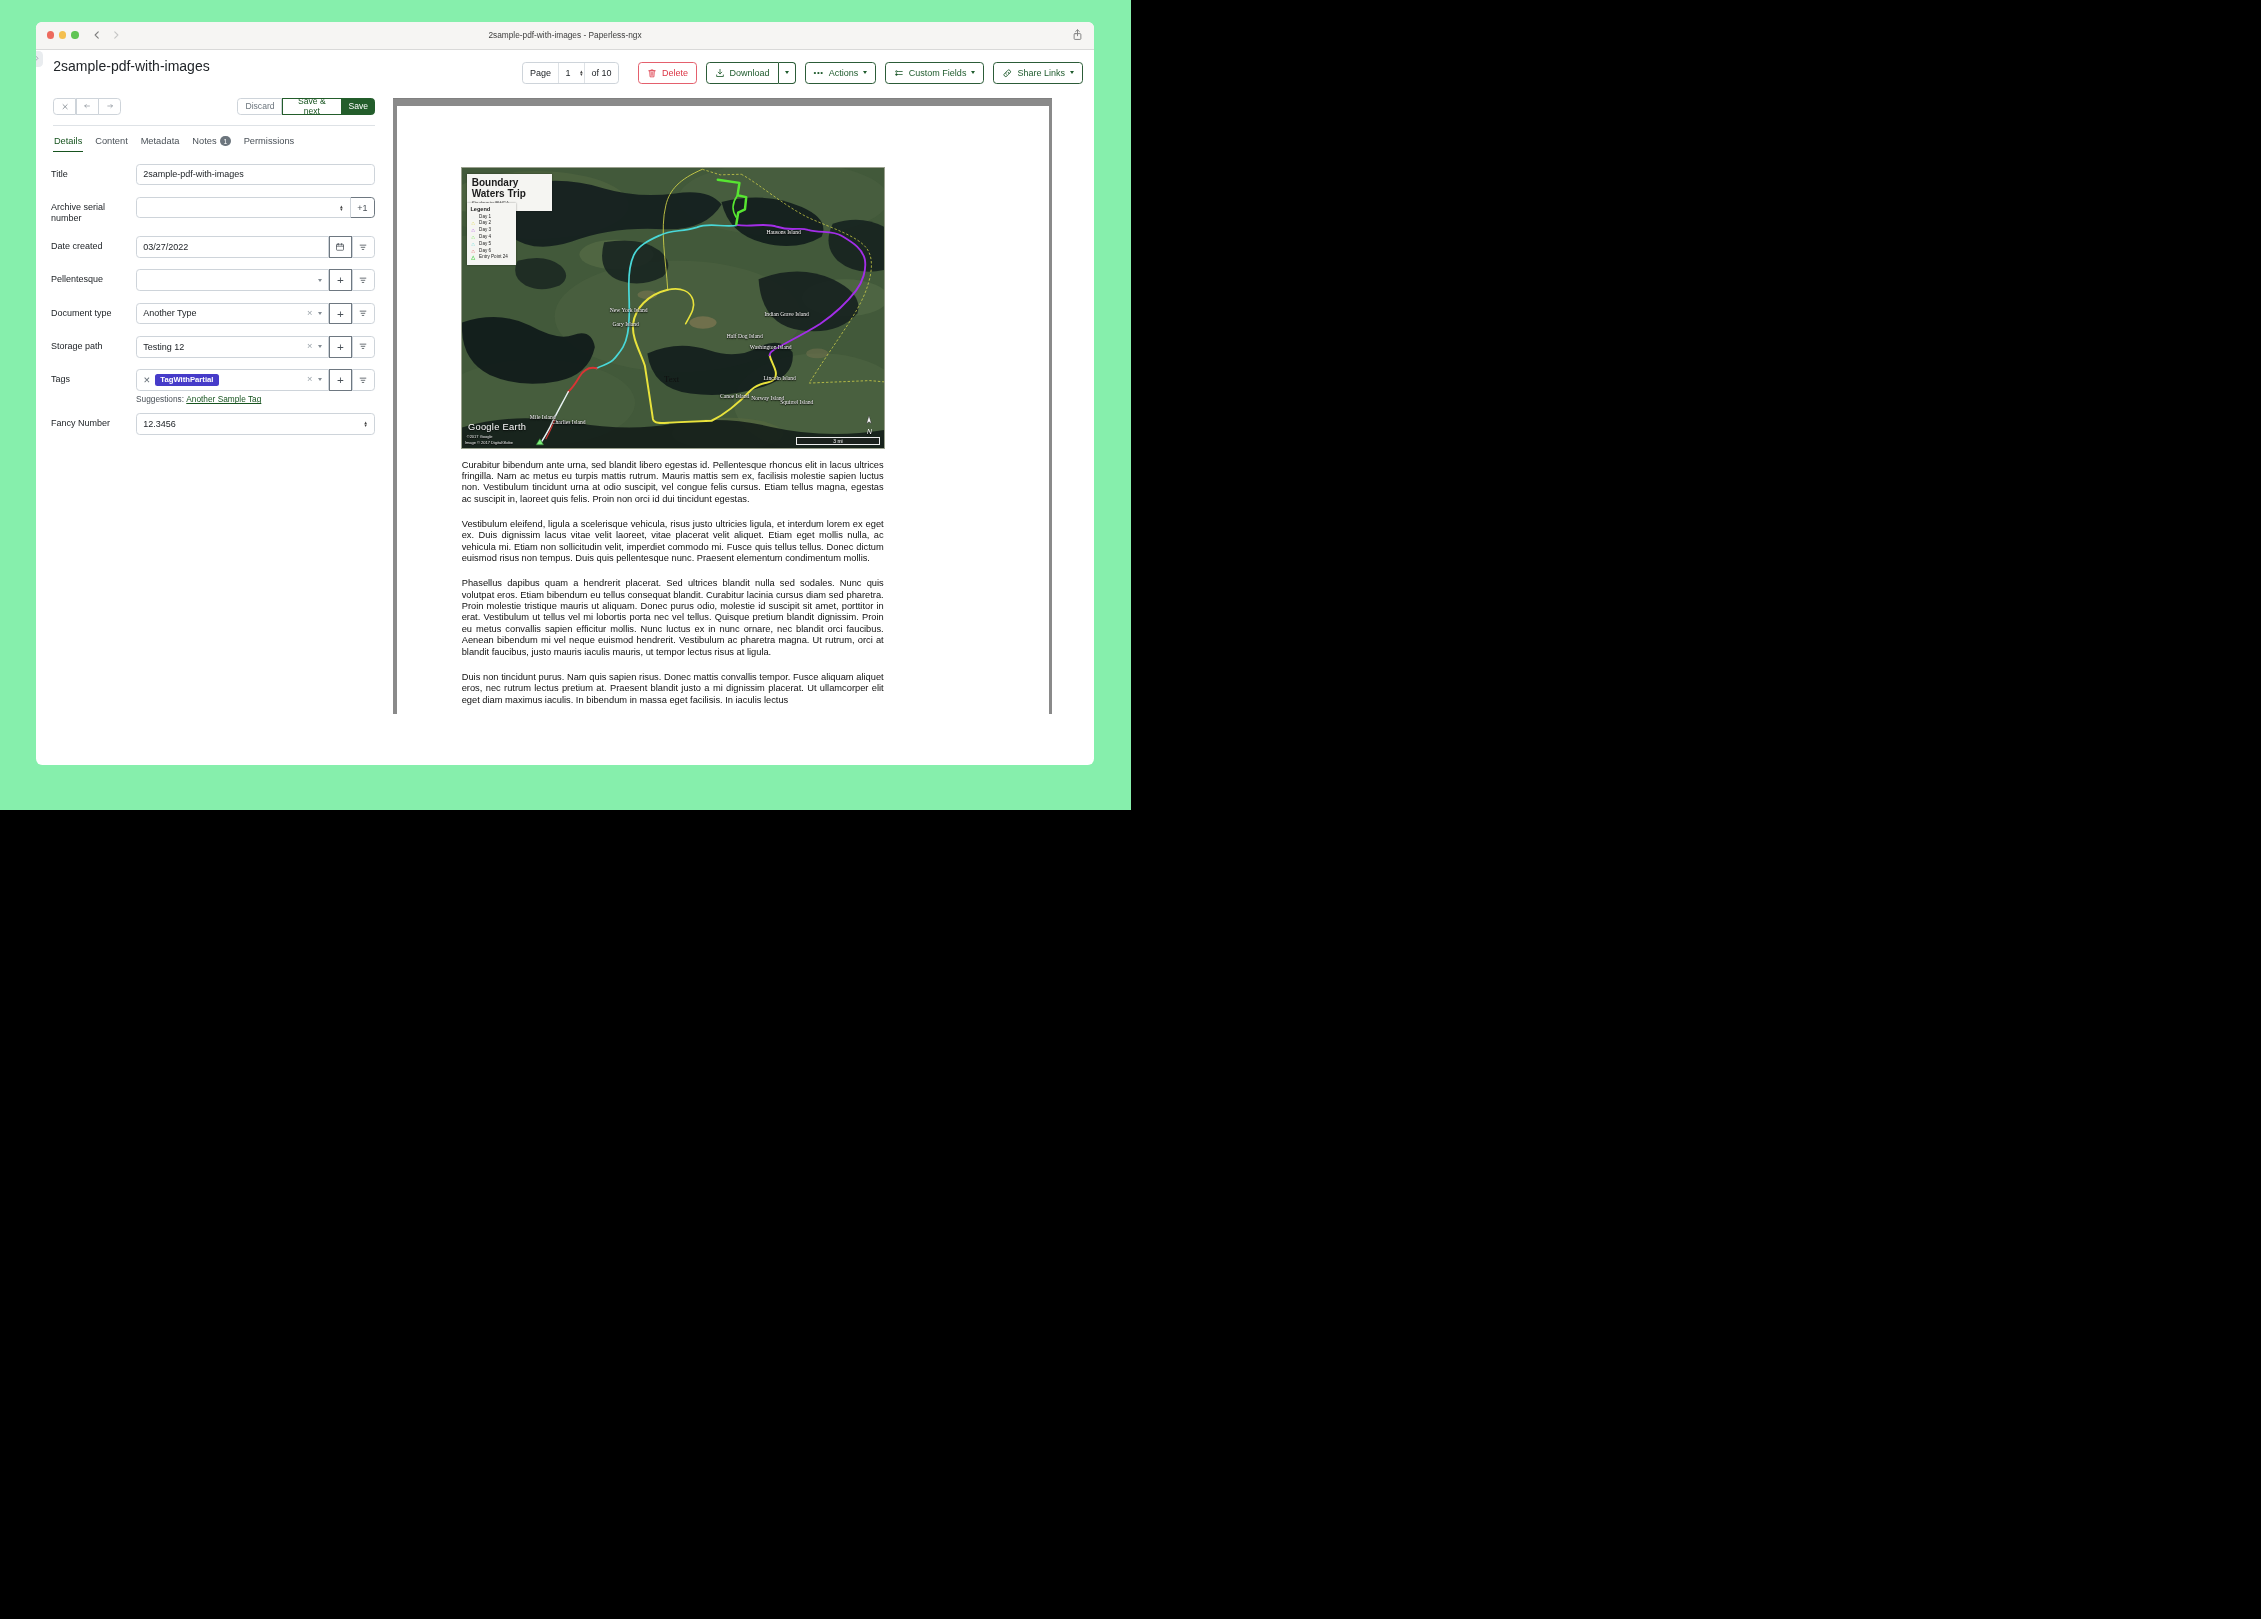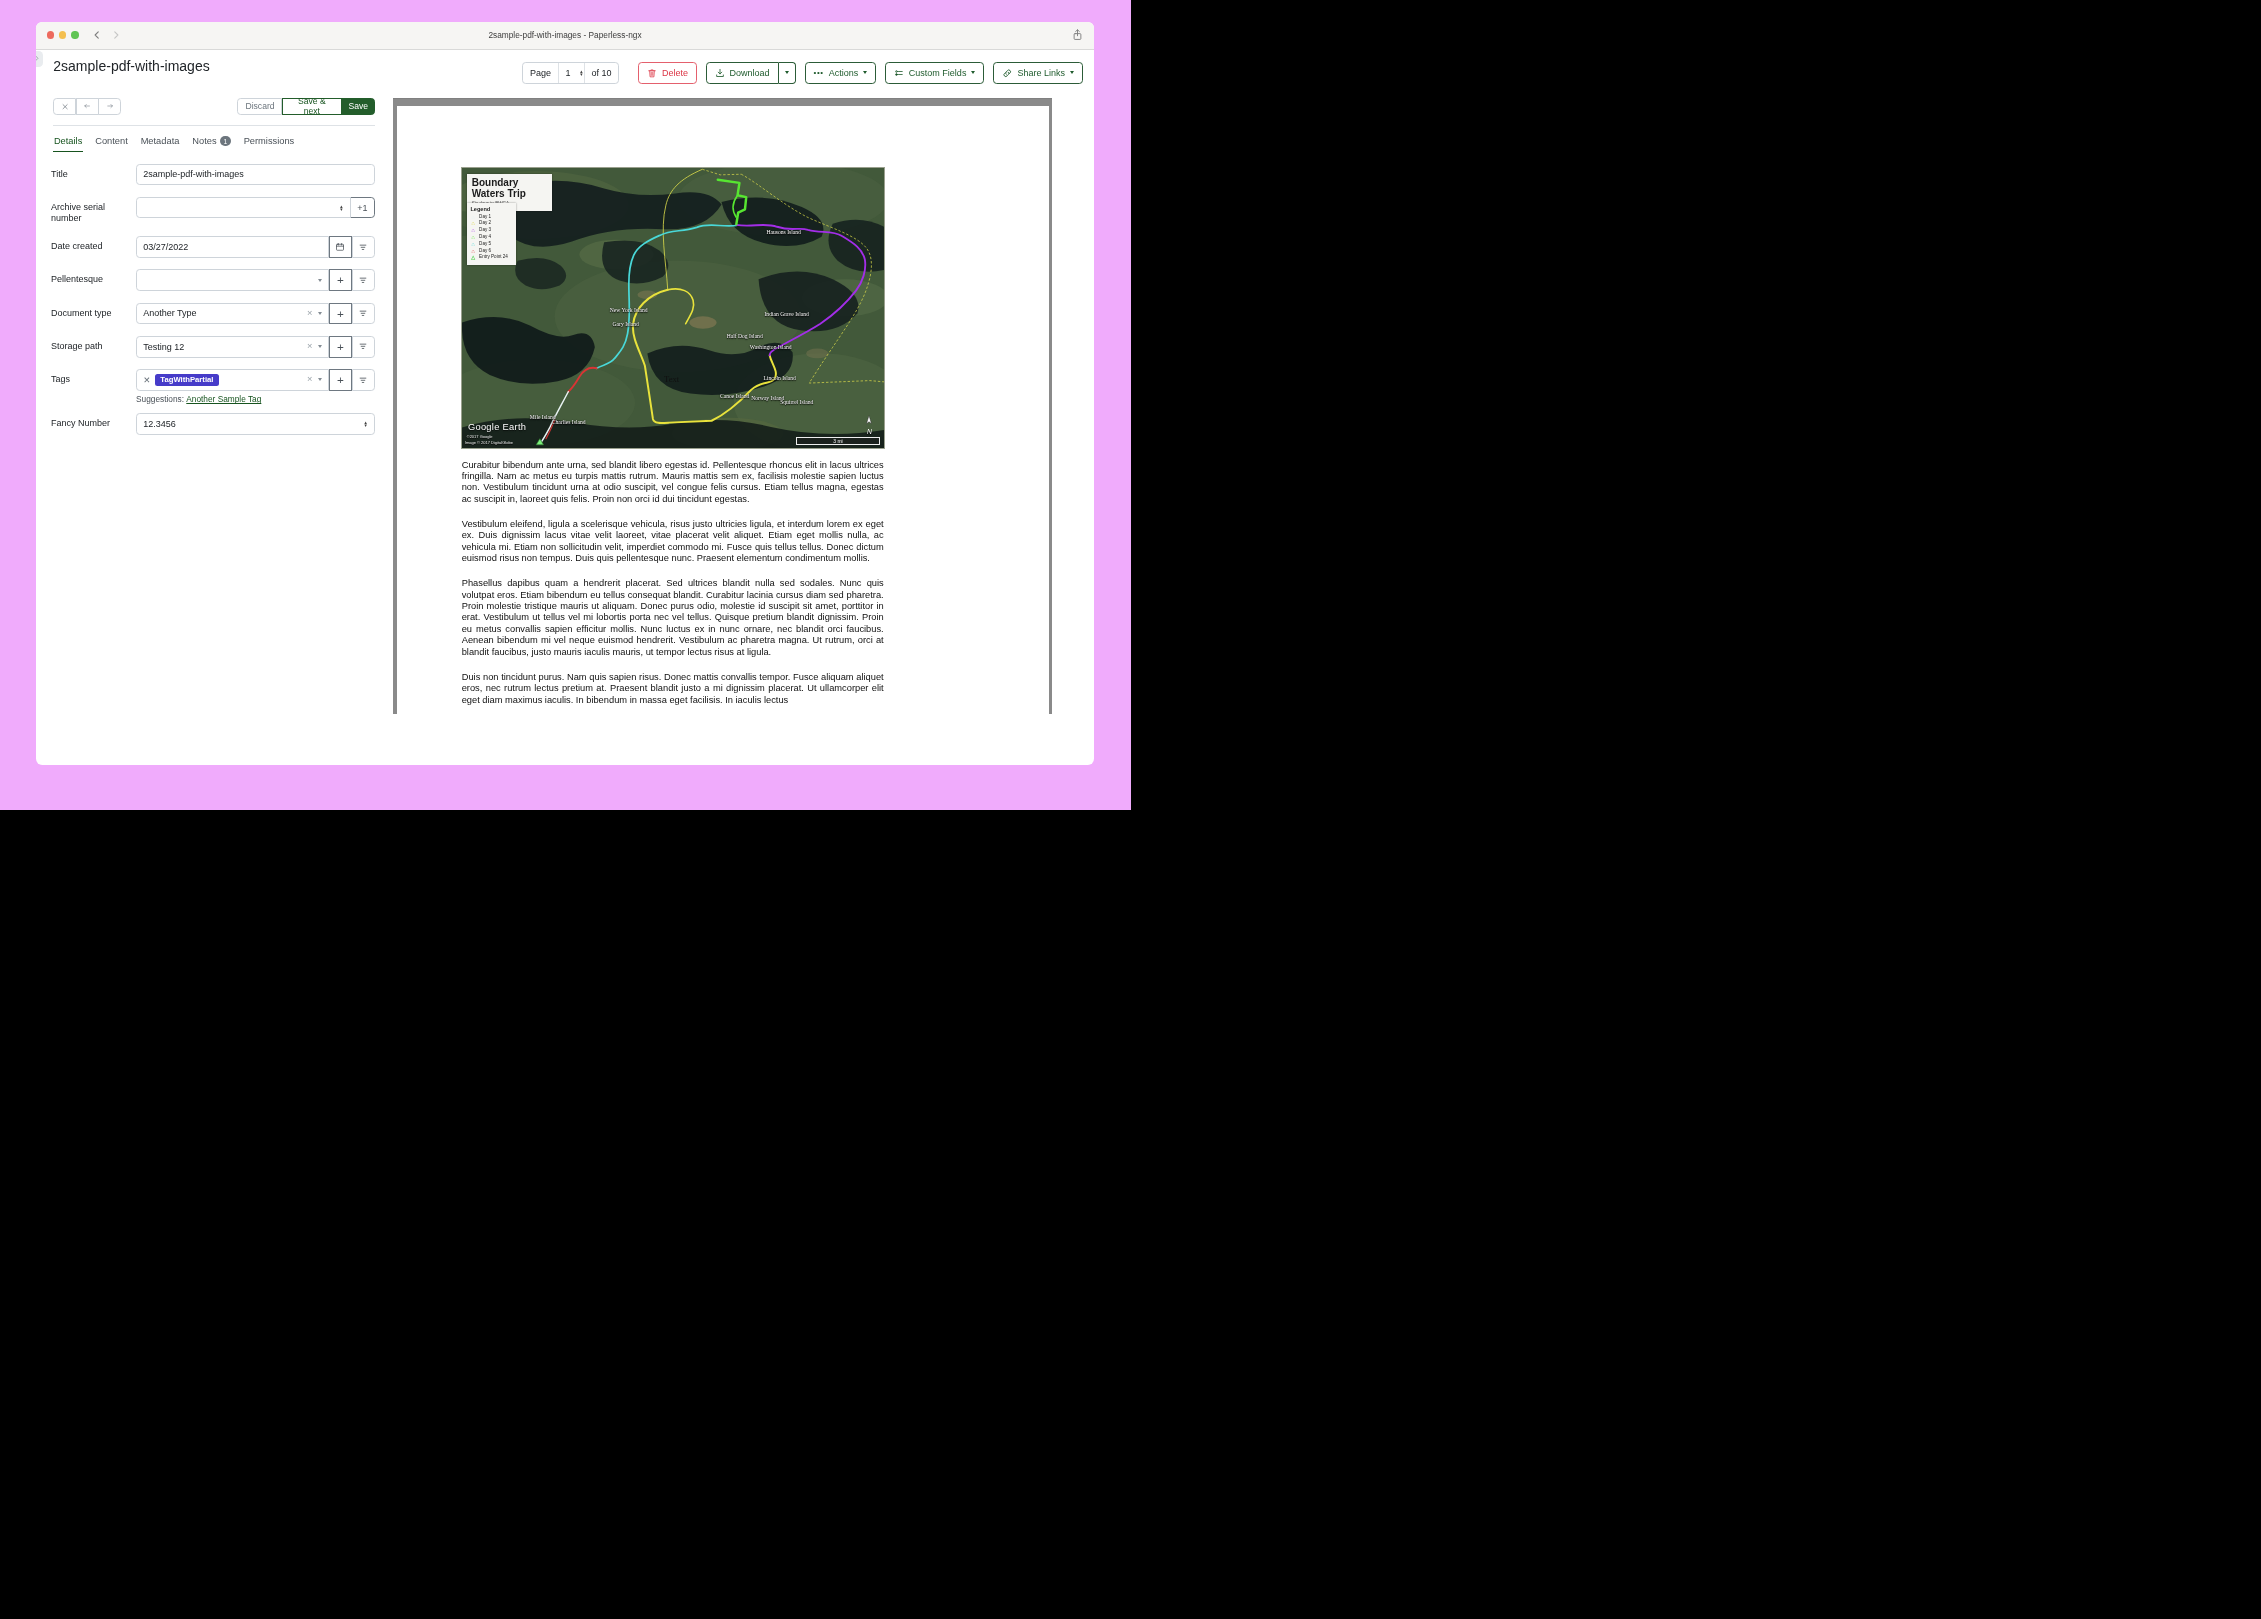--- a/index.html
+++ b/index.html
@@ -1,17 +1,17 @@
 <!DOCTYPE html>
 <html style="font-size:10px"><head>
 <meta charset="utf-8">
 <style>
   * { margin:0; padding:0; box-sizing:border-box; }
   html,body { background:#000; font-family:"Liberation Sans", sans-serif; }
-  .stage { position:relative; width:1131px; height:810px; background:#f0abfc; overflow:hidden; }
+  .stage { position:relative; width:1131px; height:810px; background:#86efac; overflow:hidden; }
 
   .window { position:absolute; left:36px; top:21.6px; width:1058px; height:743px;
             background:#fff; border-radius:6.2px; overflow:hidden; }
 
   
   .titlebar { position:relative; height:28px; background:#f6f5f3; border-bottom:0.6px solid #d9d9d8;
               display:flex; align-items:center; }
   .traffic { display:flex; gap:5px; margin-left:10.5px; }
   .light { width:7.4px; height:7.4px; border-radius:50%; }
   .light.red { background:#ed6a5e; } .light.yellow { background:#f4bf4f; } .light.green { background:#61c554; }

